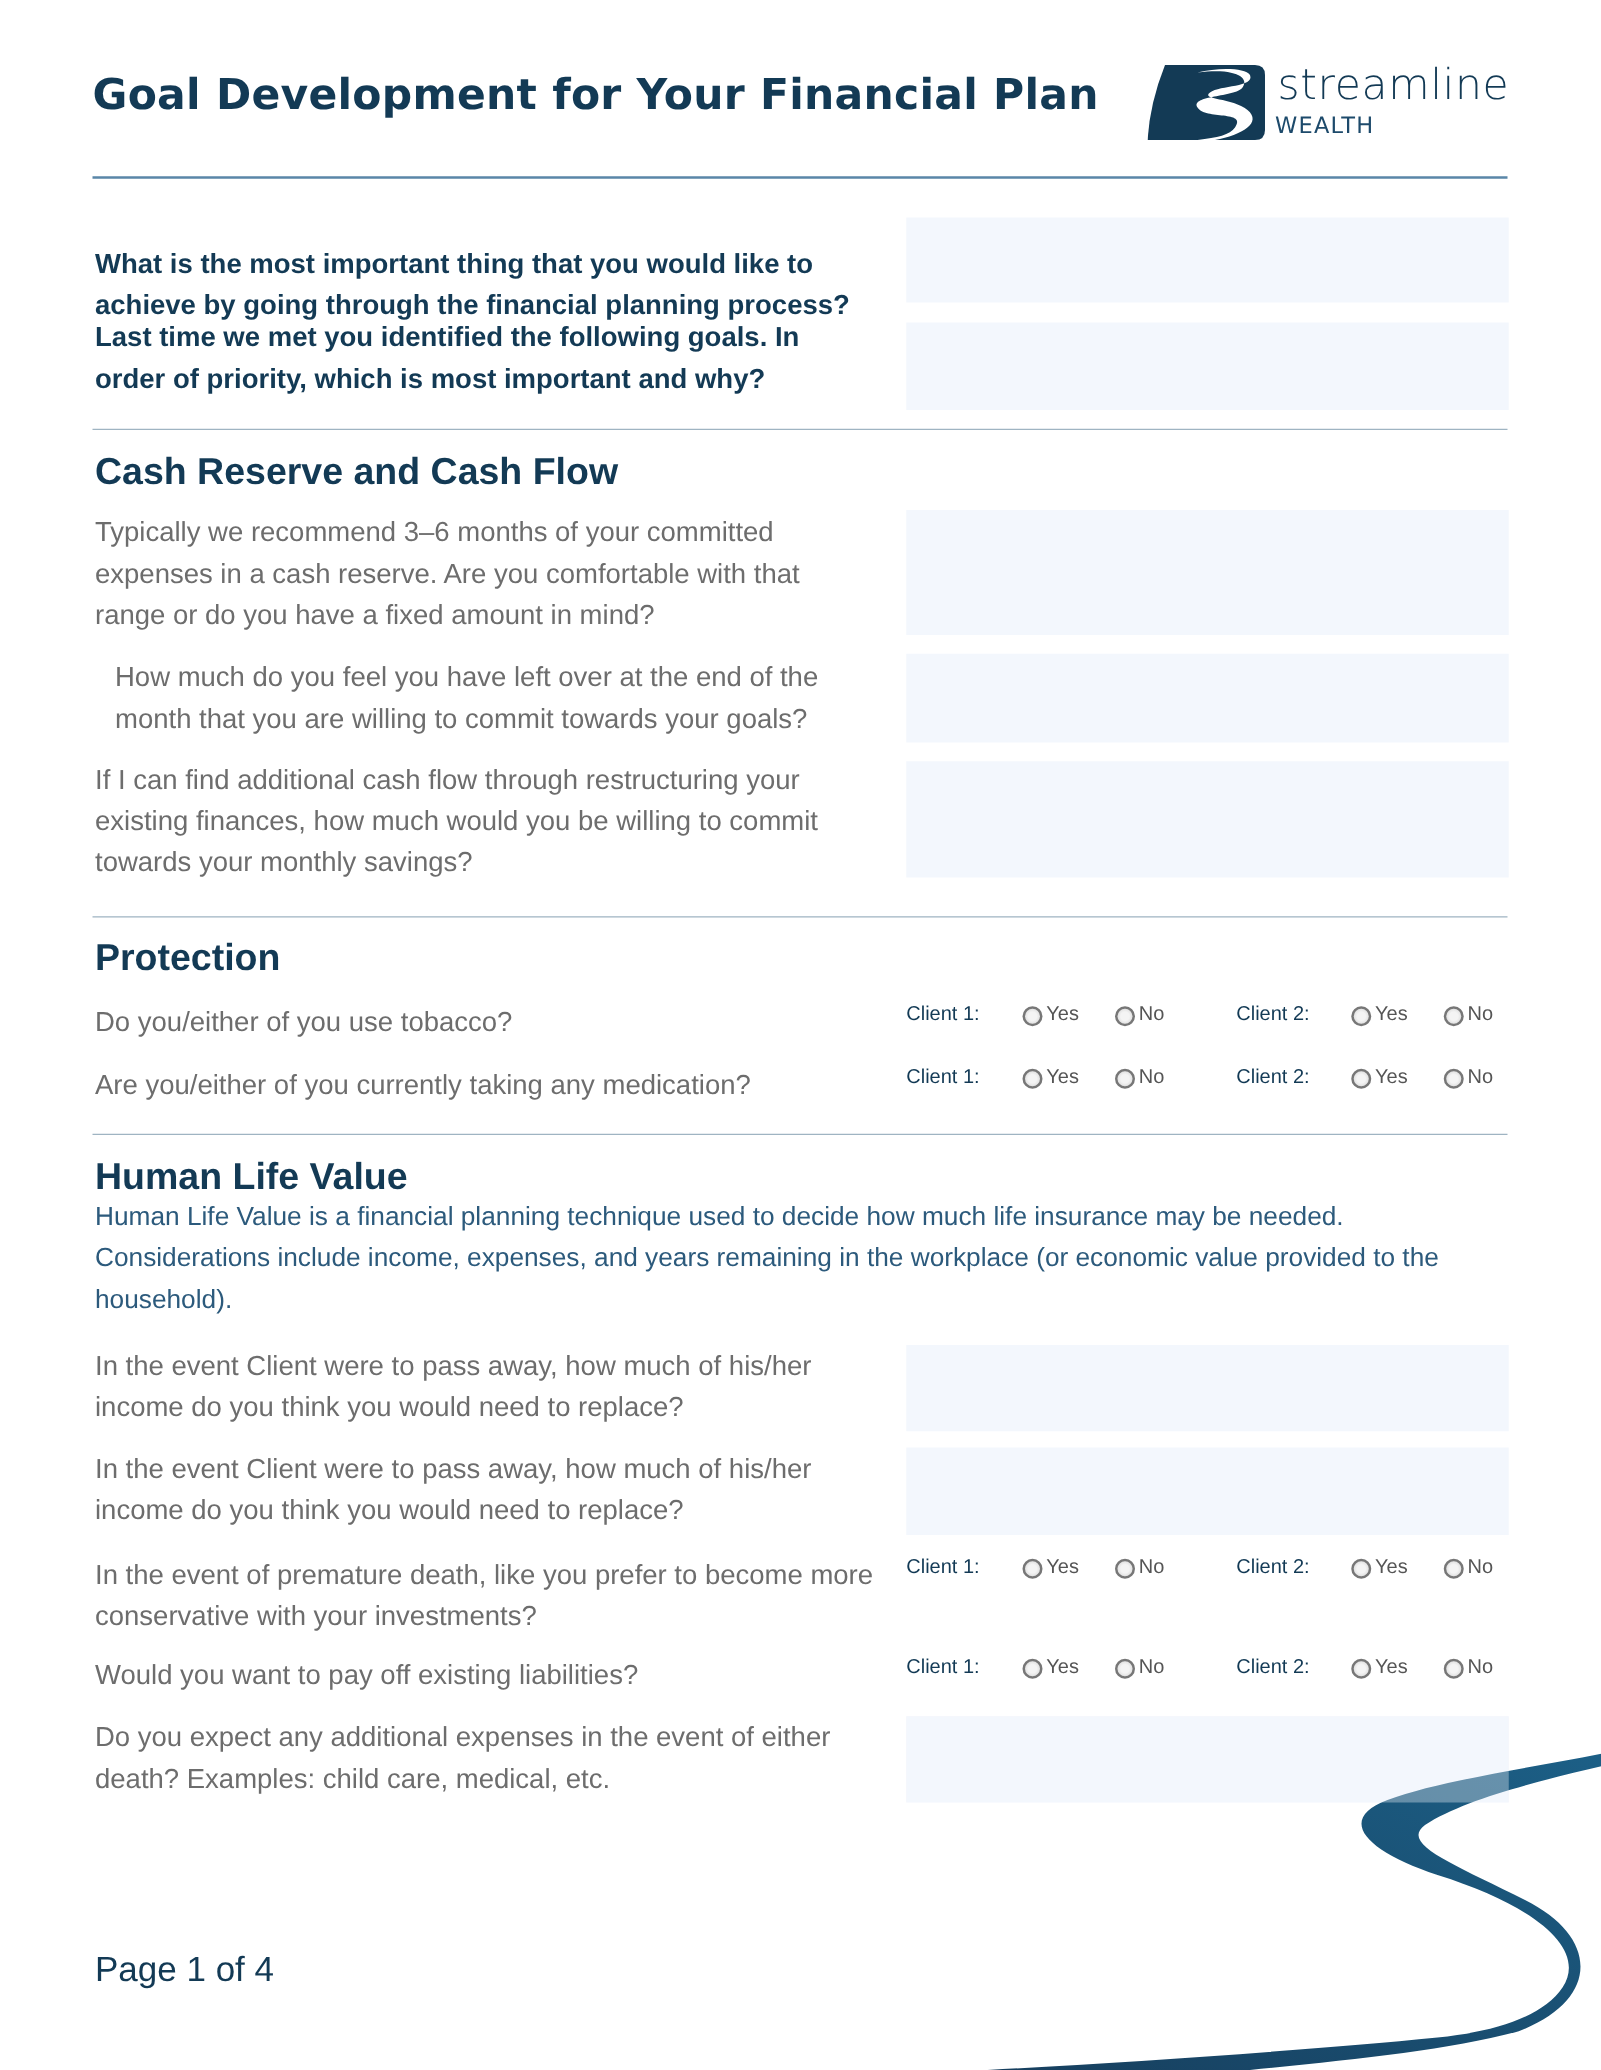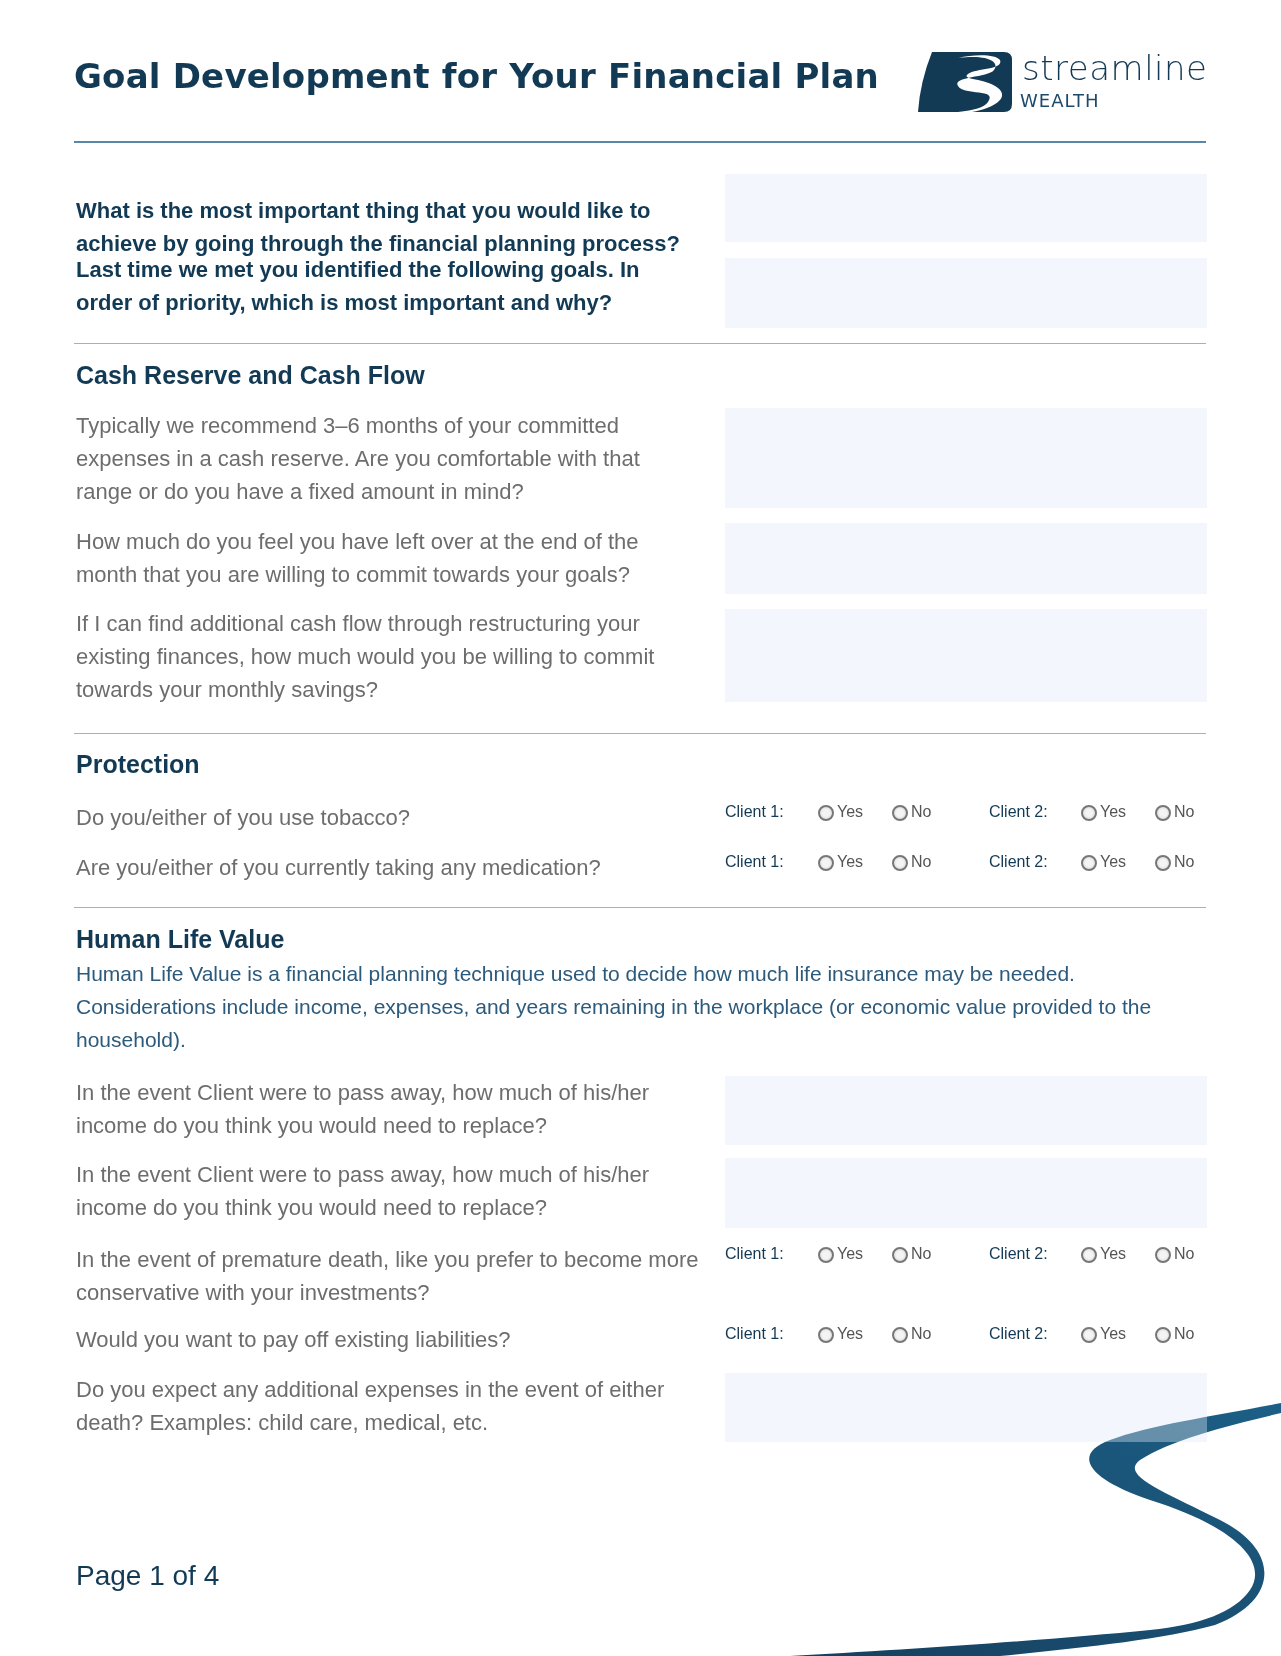--- a/index.html
+++ b/index.html
@@ -28,21 +28,21 @@
   .rule.top { background: #5a86a8; height: 2px; }
 
   .q {
     position: absolute; left: 76px; width: 620px;
     font-size: 22px; line-height: 33px; color: #6d6d6d;
     font-family: "Liberation Sans", sans-serif;
   }
   .q.bold { color: #133a55; font-weight: bold; }
   .section-title {
     position: absolute; left: 76px;
-    font-size: 25px; font-weight: bold; color: #133a55;
+    font-size: 30px; font-weight: bold; color: #133a55;
   }
   .desc {
     position: absolute; left: 76px; width: 1140px;
     font-size: 21px; line-height: 33px; color: #2c5a7c;
   }
   .box { position: absolute; left: 725px; width: 482px; background: #f3f7fd; }
 
   .radio-row { position: absolute; left: 725px; width: 490px; height: 30px; font-size: 16px; }
   .client { position: absolute; top: 0; color: #133a55; }
   .opt { position: absolute; top: 0; color: #555; display: flex; align-items: center; }
@@ -74,21 +74,21 @@
 
 <div class="q bold" style="top:169px;width:610px;margin-top:25px;">What is the most important thing that you would like to achieve by going through the financial planning process?</div>
 <div class="box" style="top:174px;height:68px;"></div>
 <div class="q bold" style="top:253px;width:610px;">Last time we met you identified the following goals. In order of priority, which is most important and why?</div>
 <div class="box" style="top:258px;height:70px;"></div>
 <div class="rule" style="top:343px;"></div>
 
 <div class="section-title" style="top:361px;">Cash Reserve and Cash Flow</div>
 <div class="q" style="top:409px;">Typically we recommend 3–6 months of your committed expenses in a cash reserve. Are you comfortable with that range or do you have a fixed amount in mind?</div>
 <div class="box" style="top:408px;height:100px;"></div>
-<div class="q" style="top:525px;">How much do you feel you have left over at the end of the month that you are willing to commit towards your goals?</div>
+<div class="q" style="top:525px;margin-left:16px;">How much do you feel you have left over at the end of the month that you are willing to commit towards your goals?</div>
 <div class="box" style="top:523px;height:71px;"></div>
 <div class="q" style="top:607px;width:600px;">If I can find additional cash flow through restructuring your existing finances, how much would you be willing to commit towards your monthly savings?</div>
 <div class="box" style="top:609px;height:93px;"></div>
 <div class="rule" style="top:733px;"></div>
 
 <div class="section-title" style="top:750px;">Protection</div>
 <div class="q" style="top:801px;">Do you/either of you use tobacco?</div>
 <div class="radio-row" style="top:803px;">
   <span class="client" style="left:0;">Client 1:</span>
   <span class="opt" style="left:93px;">

